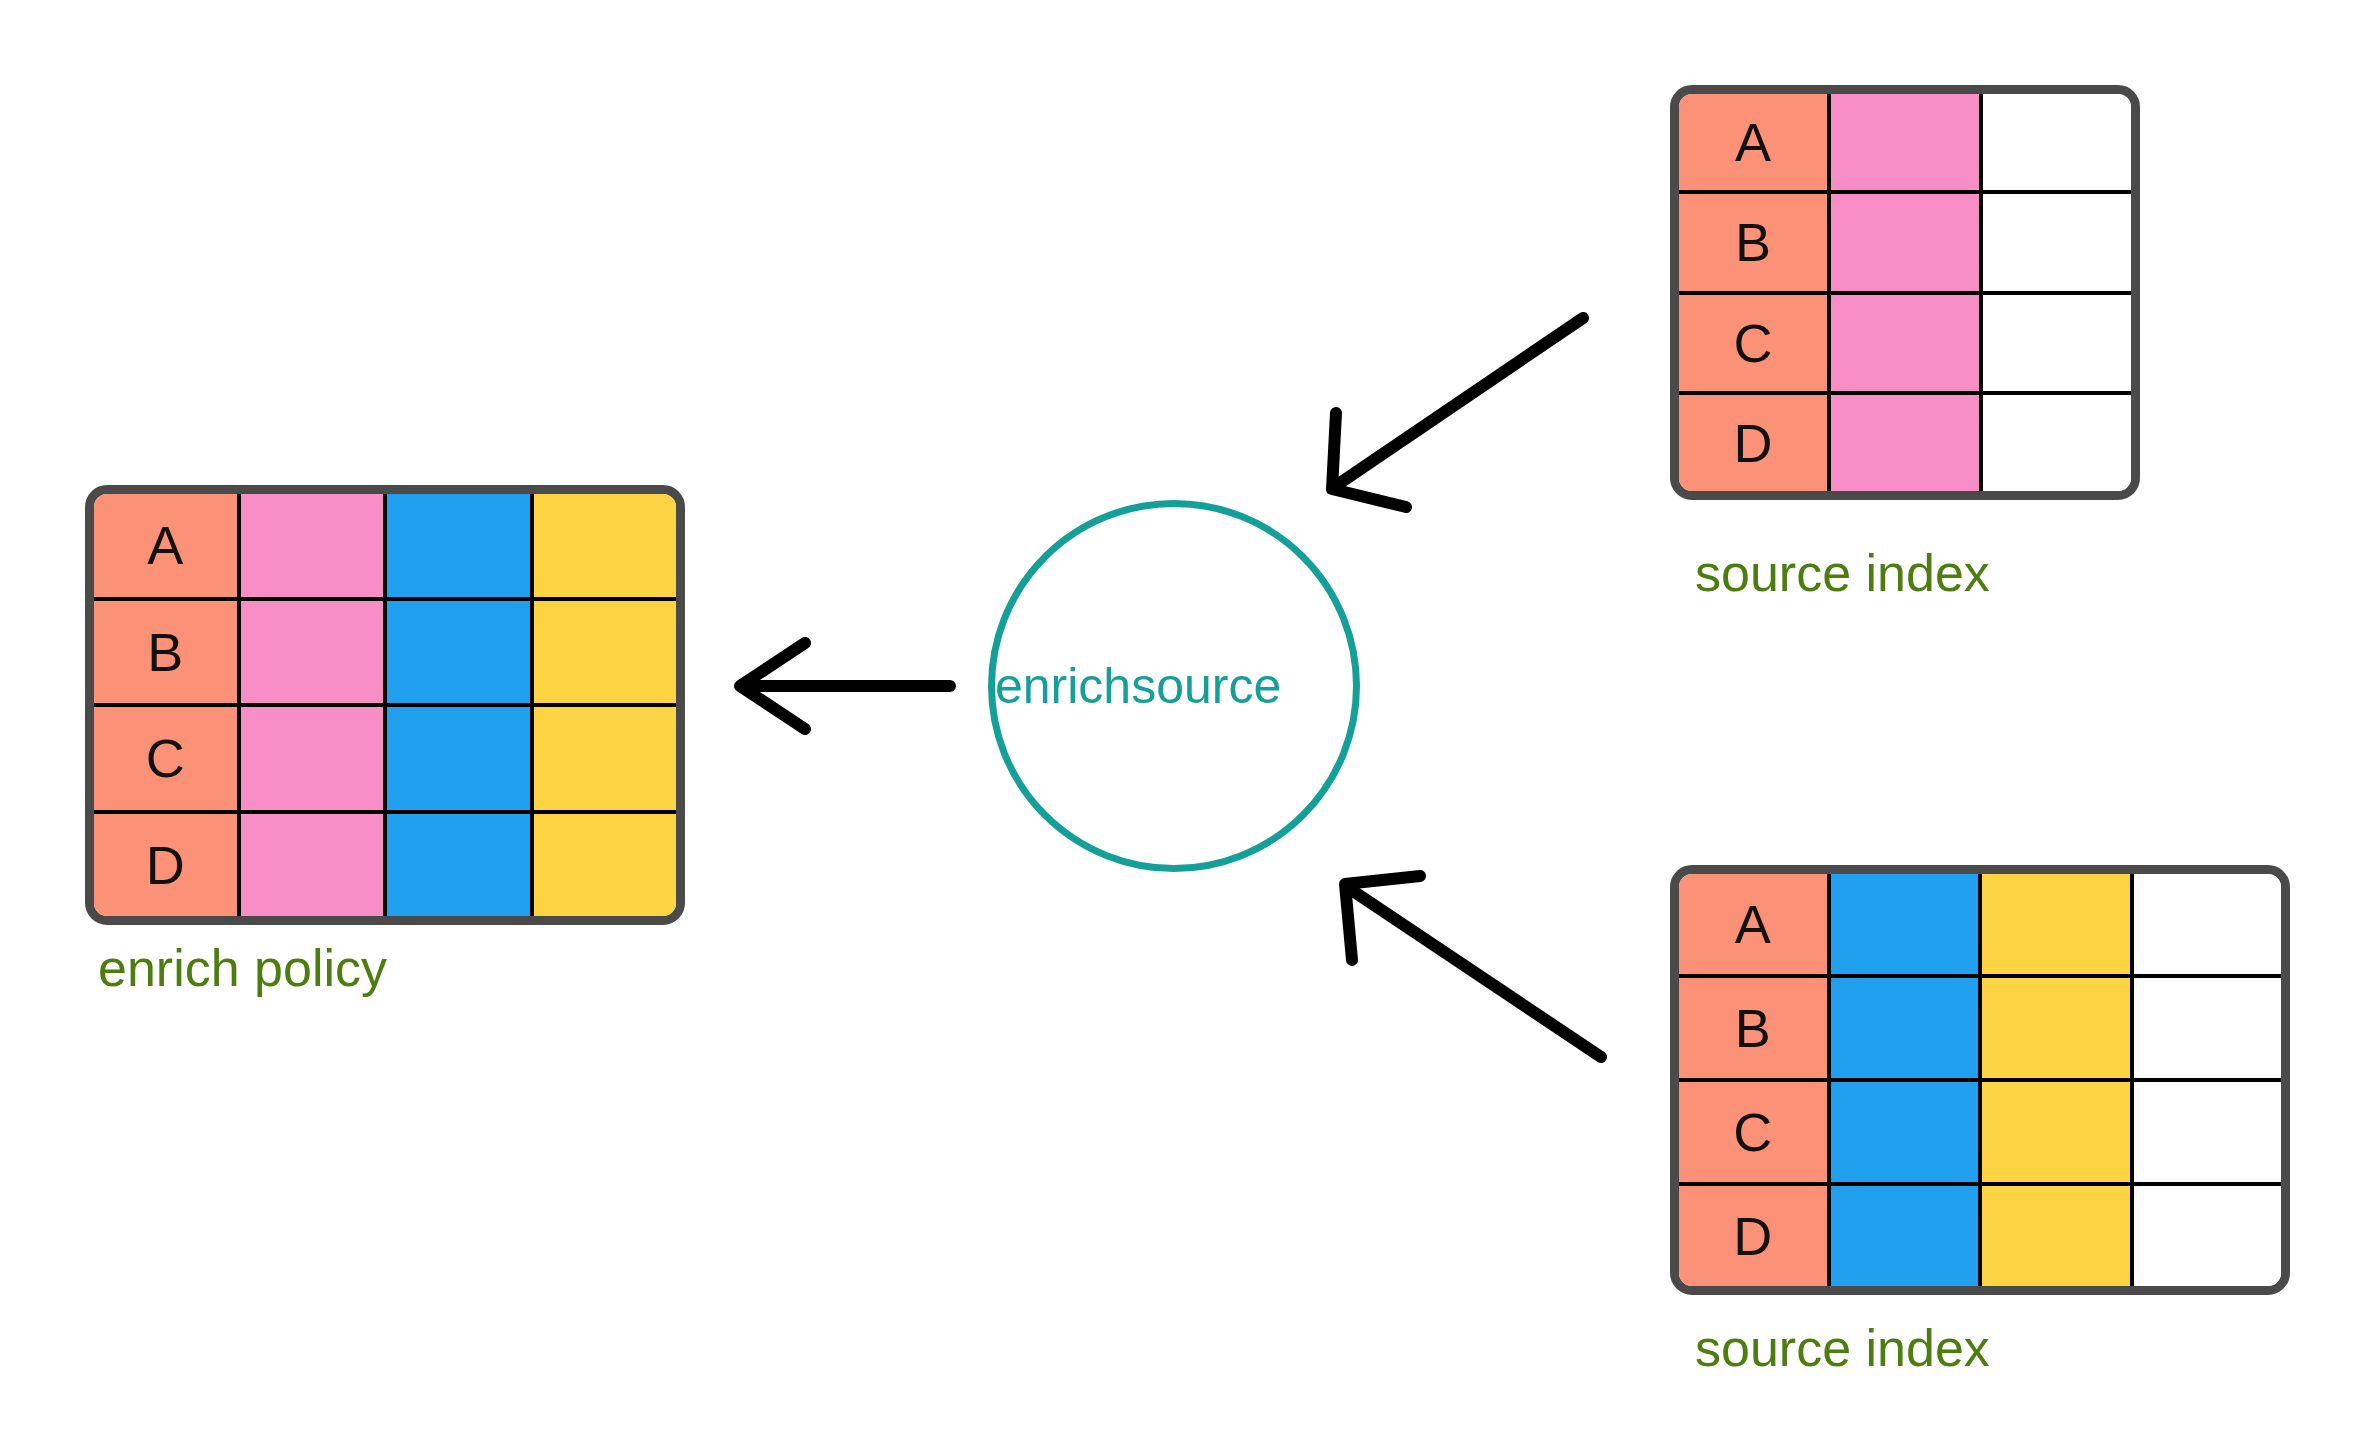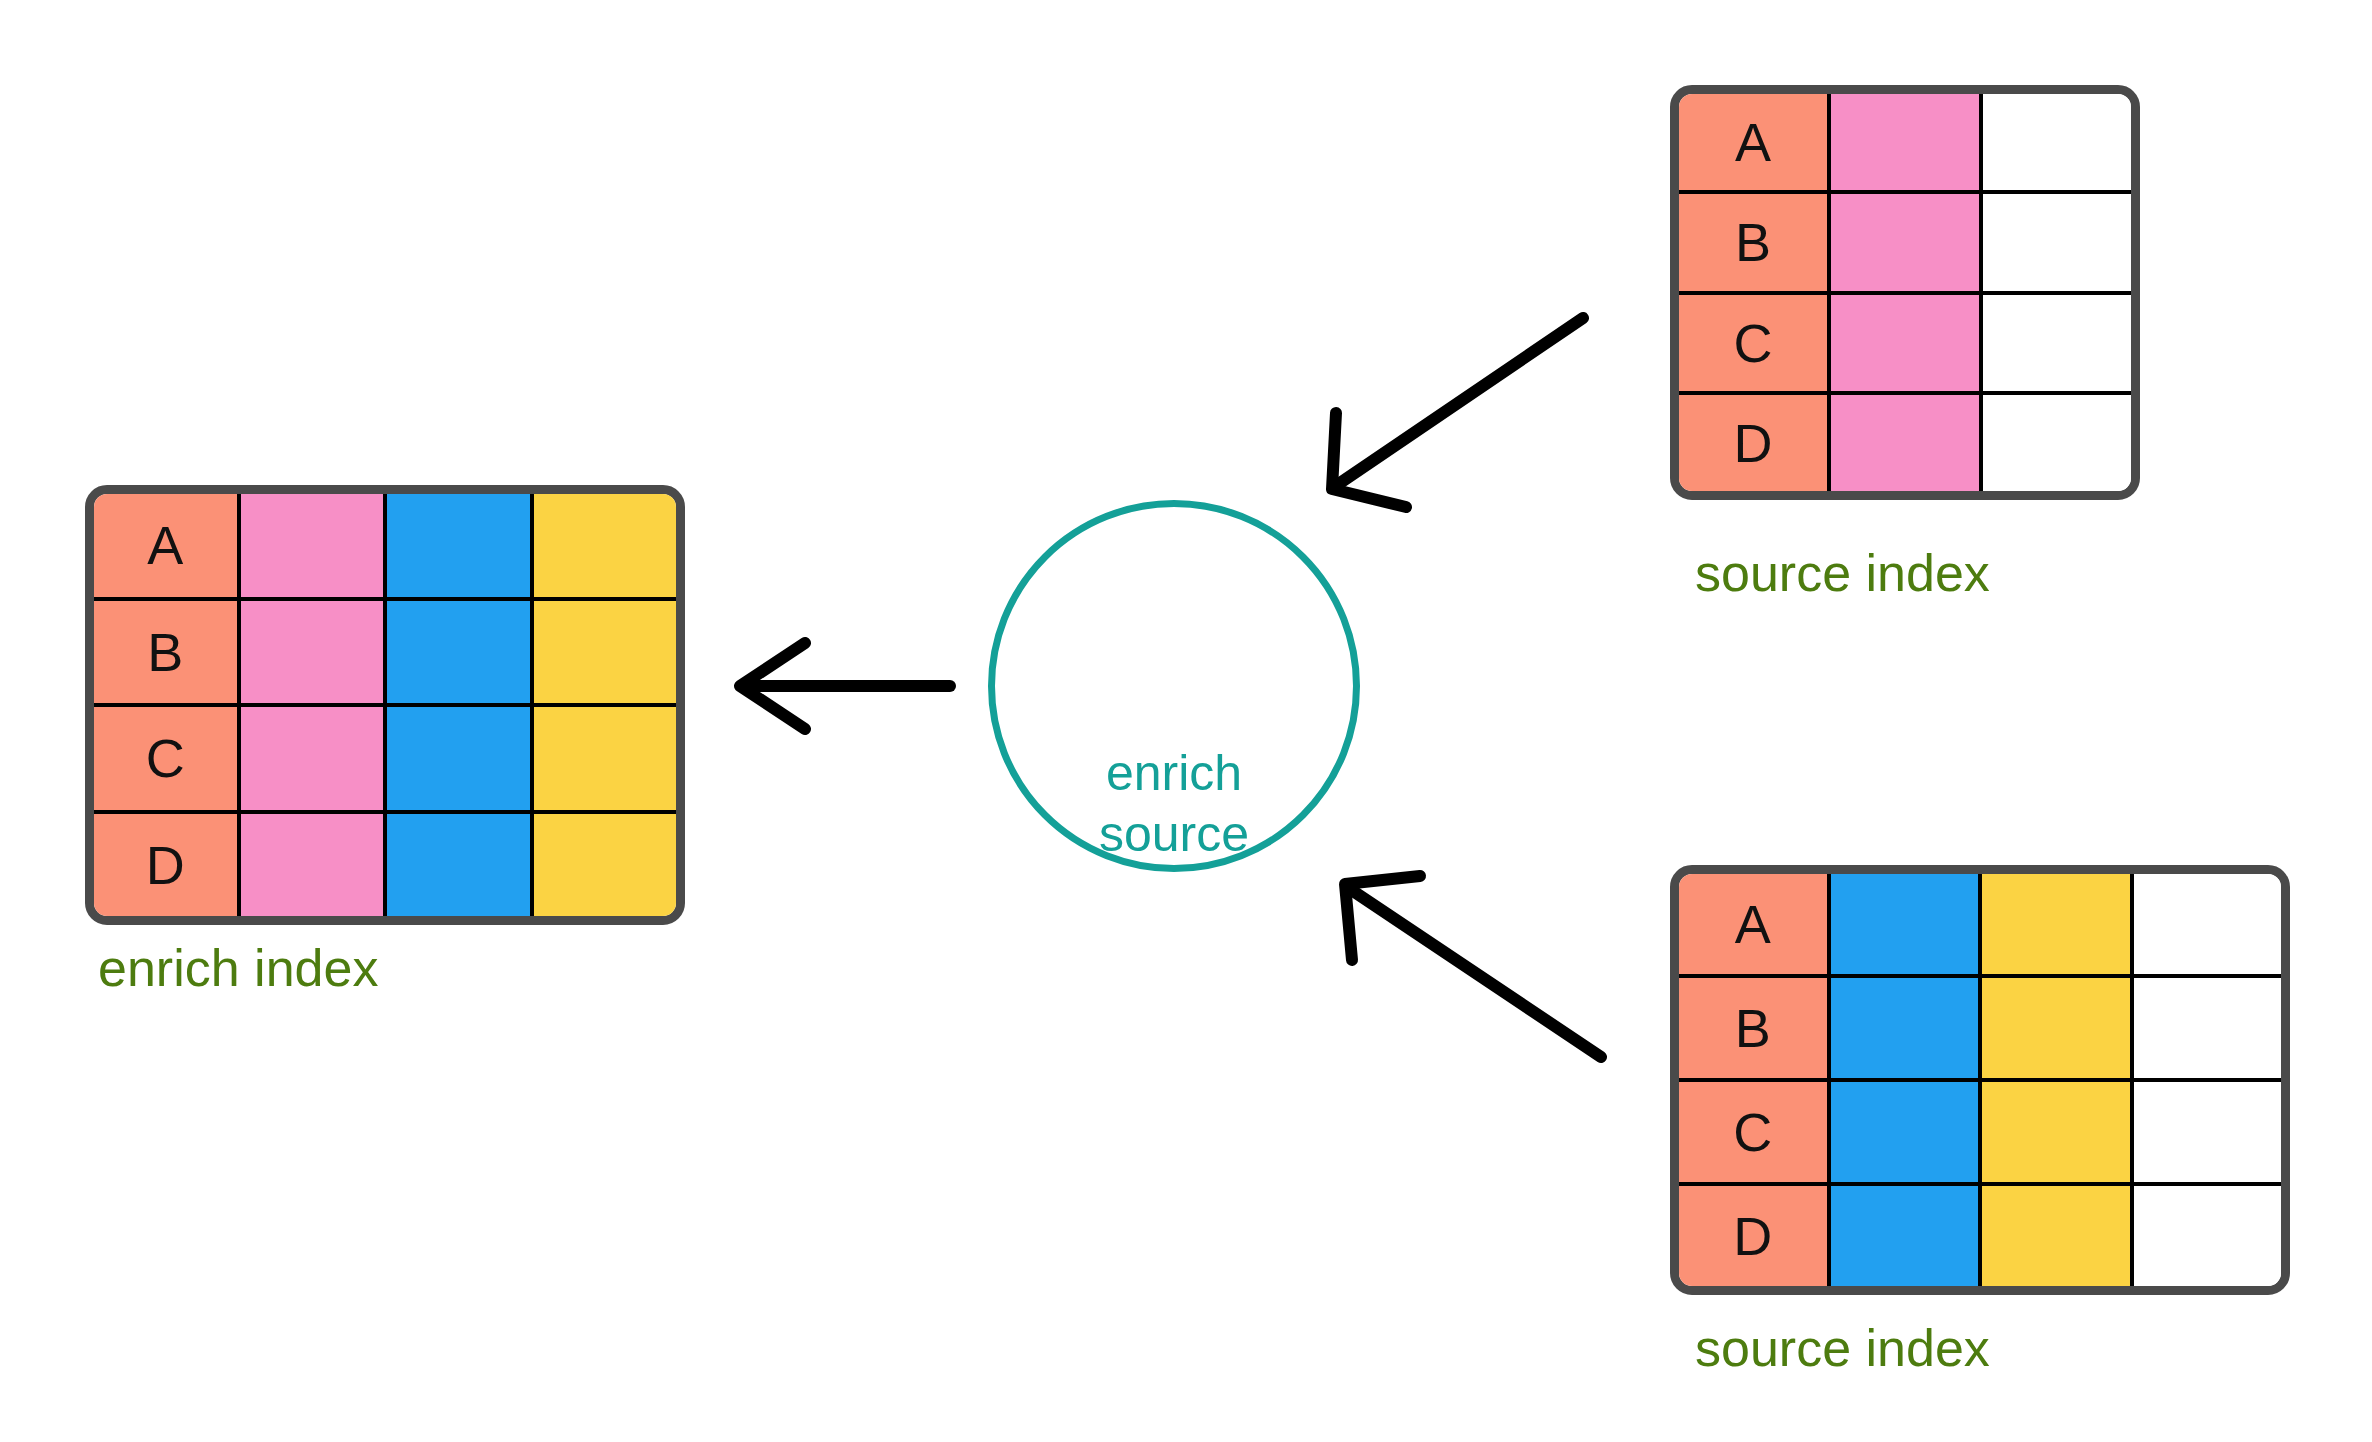--- a/index.html
+++ b/index.html
@@ -65,23 +65,22 @@
   }
 
   
   .policy-circle {
     position: absolute;
     box-sizing: border-box;
     border-radius: 50%;
     border: 7px solid #14A098;
     background: #ffffff;
     display: flex;
-    flex-direction: column;
     align-items: center;
-    justify-content: flex-end;
+    justify-content: flex-start;
   }
   .policy-line {
     font-size: 50px;
     color: #14A098;
     line-height: 1.22;
     white-space: nowrap;
   }
 
   
   #arrow-layer {
@@ -128,21 +127,21 @@
     </div>
 
     <div class="index-row">
       <div class="index-cell c-key">D</div>
       <div class="index-cell c-pink"></div>
       <div class="index-cell c-blue"></div>
       <div class="index-cell c-yellow"></div>
     </div>
   </div>
 
-  <div class="caption" style="left:98px; top:940px;">enrich index</div>
+  <div class="caption" style="left:98px; top:940px;">enrich policy</div>
 
   <div class="index-table" id="source-index-top-table" style="left:1670px; top:85px; width:470px; height:415px;">
 
     <div class="index-row">
       <div class="index-cell c-key">A</div>
       <div class="index-cell c-pink"></div>
       <div class="index-cell c-empty"></div>
     </div>
 
     <div class="index-row">

